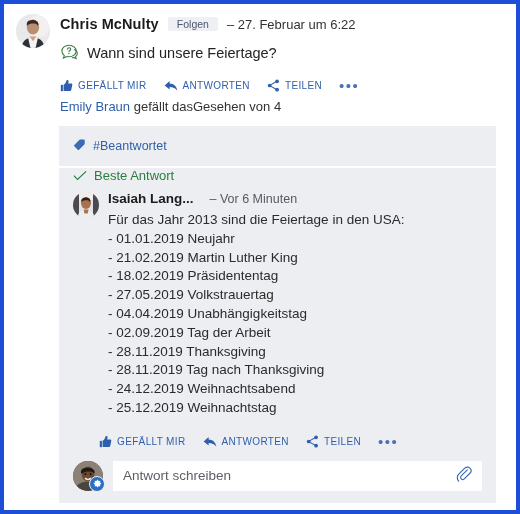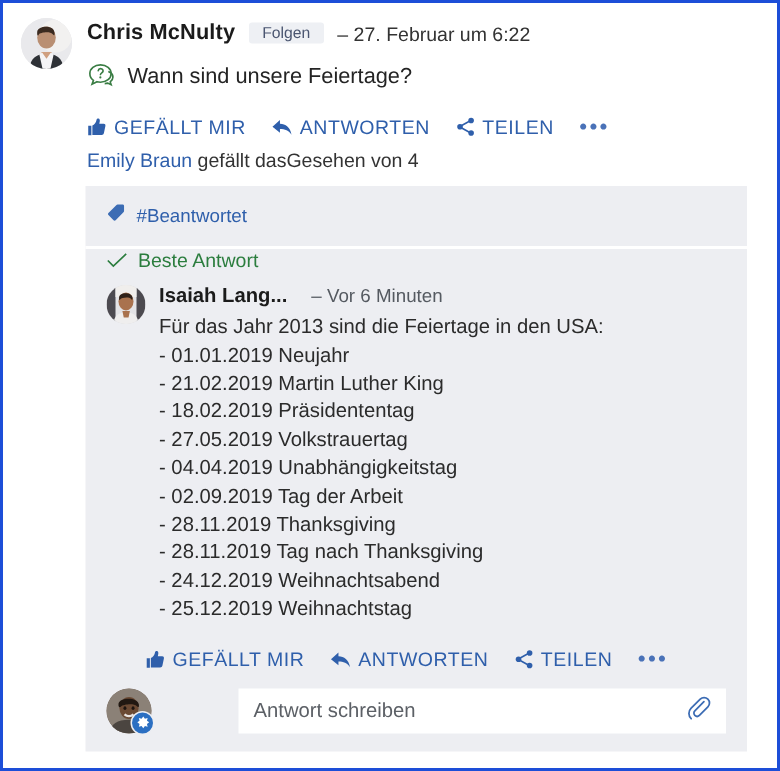--- a/index.html
+++ b/index.html
@@ -9,21 +9,21 @@
   }
   body {
     font-family: "Liberation Sans", sans-serif;
     -webkit-font-smoothing: antialiased;
   }
   .screen {
     position: relative;
     width: 520px;
     height: 514px;
     background: #ffffff;
-    border: 2px solid #1d4ed8;
+    border: 4px solid #1d4ed8;
     box-sizing: border-box;
     overflow: hidden;
   }
 
   
   .post {
     padding: 10px 12px 0 12px;
   }
   .post-row {
     display: flex;
@@ -88,21 +88,21 @@
   
   .actions {
     display: flex;
     align-items: center;
     white-space: nowrap;
   }
   .action {
     display: flex;
     align-items: center;
     color: #2f5fab;
-    font-size: 13px;
+    font-size: 10px;
     letter-spacing: 0.35px;
     margin-right: 17px;
     cursor: pointer;
   }
   .action svg { margin-right: 5px; display:block; }
   .action-more {
     color: #4a72b8;
     font-size: 15px;
     letter-spacing: 1.5px;
     line-height: 8px;
@@ -194,21 +194,20 @@
     margin: 11px 0 0 0;
     padding: 0 14px 0 40px;
     height: 26px;
   }
 
   
   .reply-wrap {
     display: flex;
     align-items: center;
     padding: 6px 14px 12px 14px;
-    gap: 48px;
   }
   .reply-avatar {
     width: 30px;
     height: 30px;
     border-radius: 50%;
     flex: 0 0 30px;
     position: relative;
     overflow: visible;
   }
   .reply-avatar-img {

